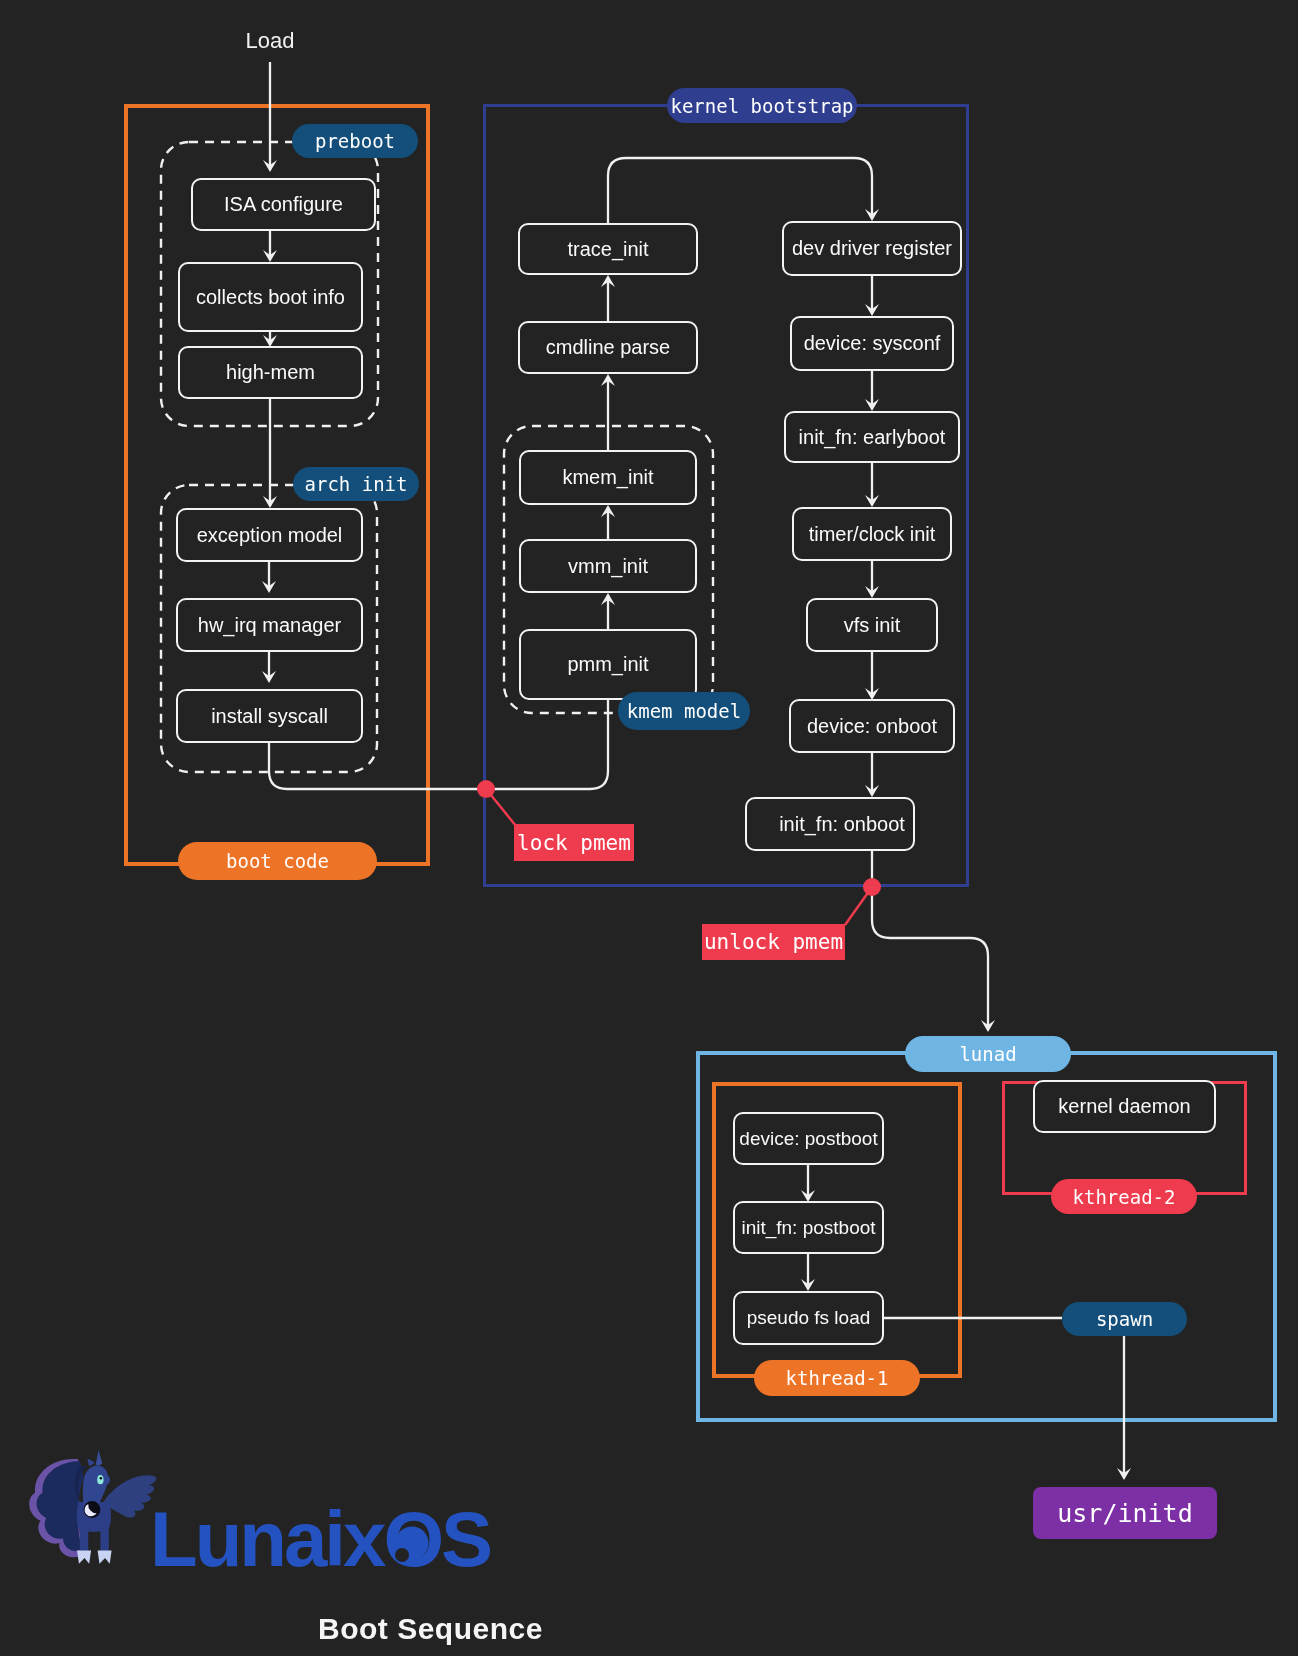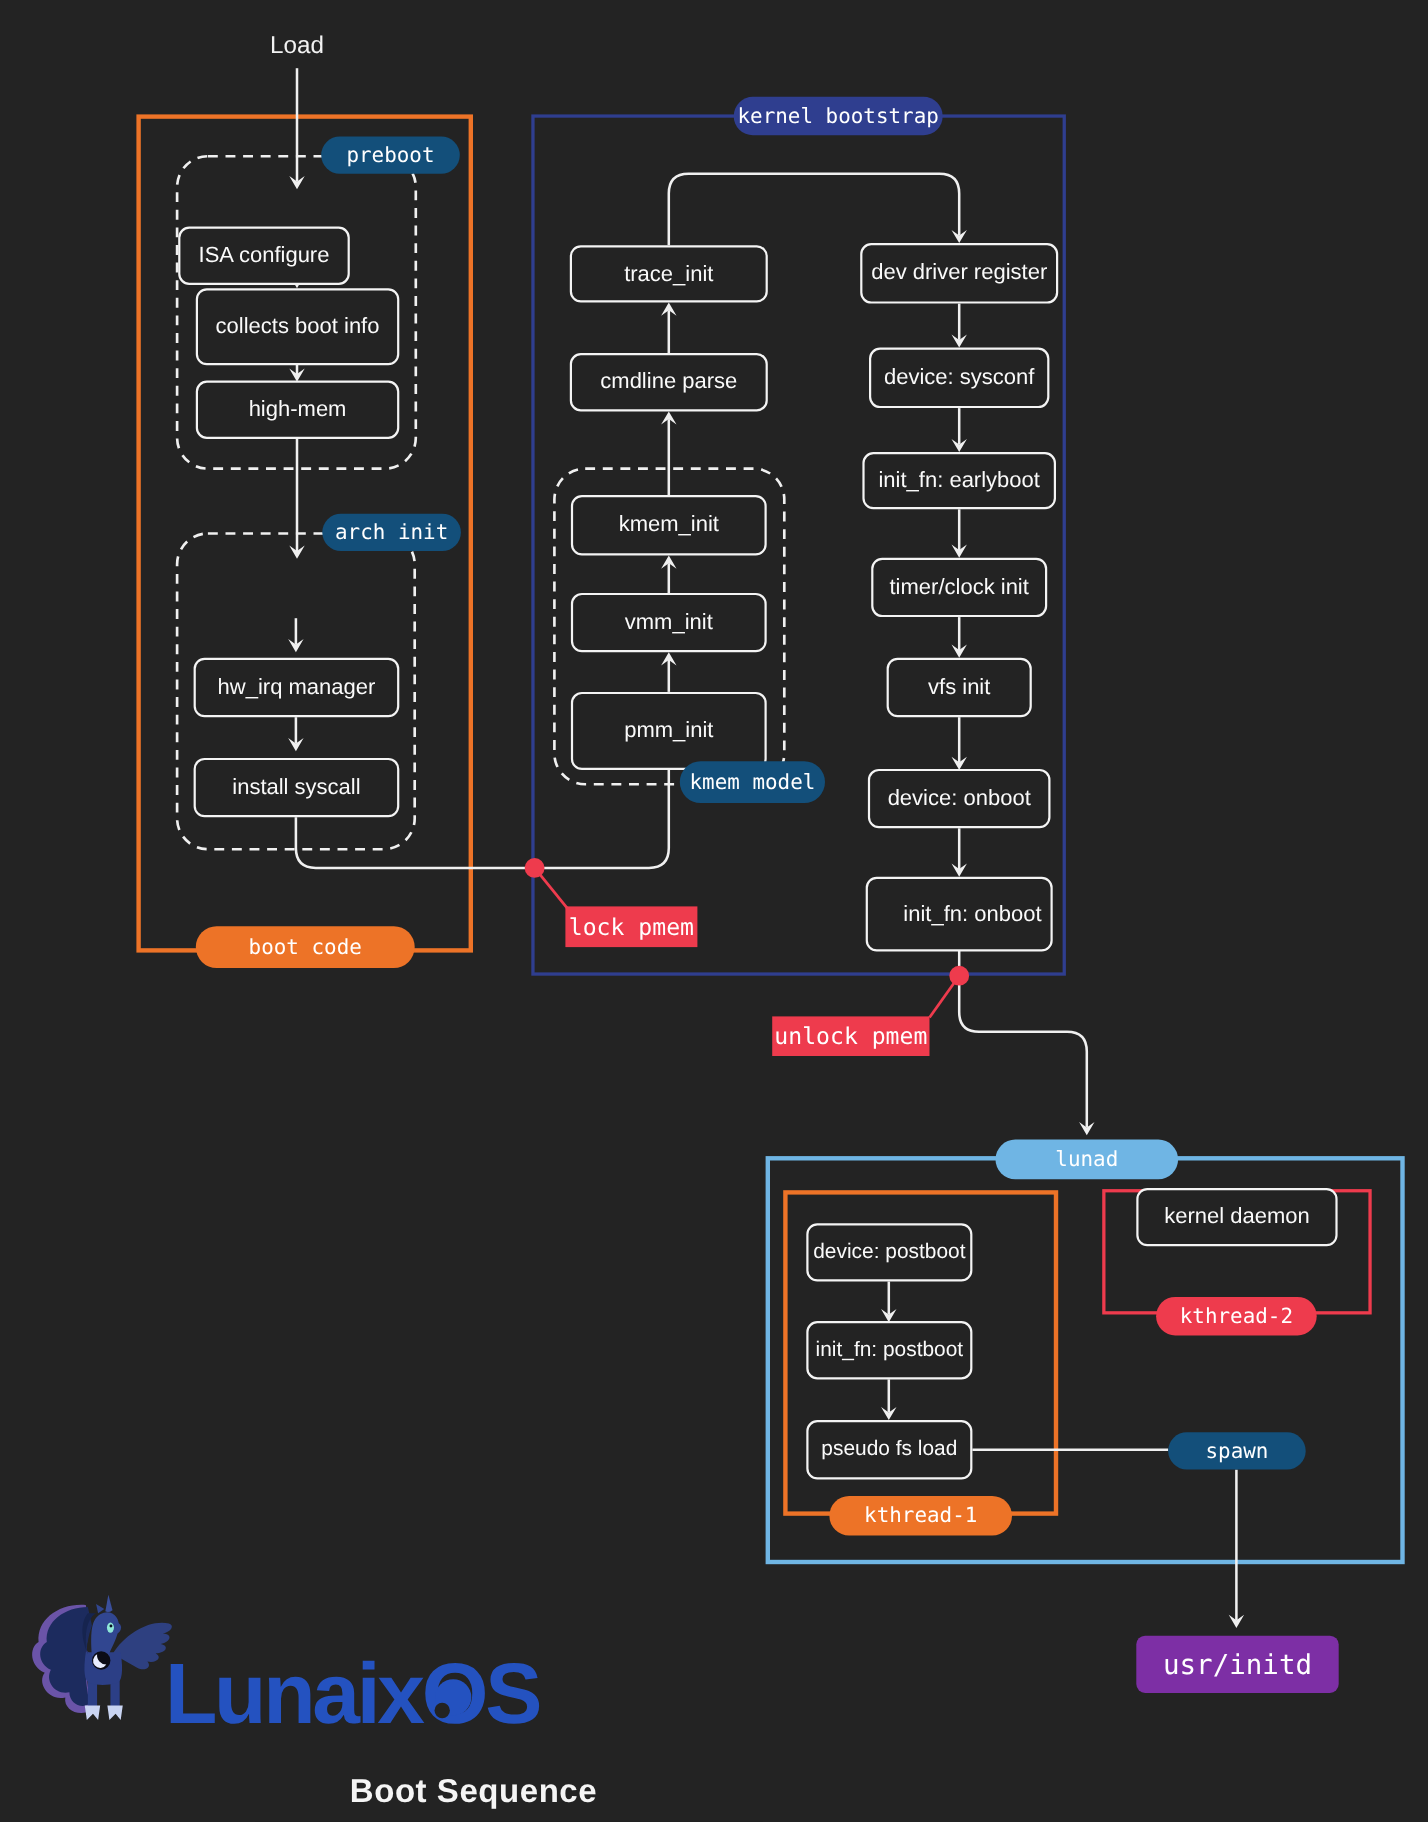--- a/index.html
+++ b/index.html
@@ -119,39 +119,40 @@
     <g stroke="#EE3B4D" stroke-width="2.5">
       <path d="M486,789 L516,826"></path>
       <path d="M872,887 L845,925"></path>
     </g>
     <circle cx="486" cy="789" r="9" fill="#EE3B4D"></circle>
     <circle cx="872" cy="887" r="9" fill="#EE3B4D"></circle>
   </svg>
 
   <div class="plain-label" style="left:230px;top:27px;width:80px;height:28px;">Load</div>
 
-  <div class="node" style="left:162px;top:178px;width:156px;height:53px;margin-top:28px;">ISA configure</div>
+  <div class="node" style="left:191px;top:178px;width:185px;height:53px;">ISA configure</div>
   <div class="node" style="left:178px;top:262px;width:185px;height:70px;">collects boot info</div>
   <div class="node" style="left:178px;top:346px;width:185px;height:53px;">high-mem</div>
+  <div class="node" style="left:176px;top:508px;width:187px;height:54px;">exception model</div>
   <div class="node" style="left:176px;top:598px;width:187px;height:54px;">hw_irq manager</div>
   <div class="node" style="left:176px;top:689px;width:187px;height:54px;">install syscall</div>
 
   <div class="node" style="left:518px;top:223px;width:180px;height:52px;">trace_init</div>
   <div class="node" style="left:518px;top:321px;width:180px;height:53px;">cmdline parse</div>
   <div class="node" style="left:519px;top:450px;width:178px;height:55px;">kmem_init</div>
   <div class="node" style="left:519px;top:539px;width:178px;height:54px;">vmm_init</div>
   <div class="node" style="left:519px;top:629px;width:178px;height:71px;">pmm_init</div>
 
   <div class="node" style="left:782px;top:221px;width:180px;height:55px;">dev driver register</div>
   <div class="node" style="left:790px;top:316px;width:164px;height:55px;">device: sysconf</div>
   <div class="node" style="left:784px;top:411px;width:176px;height:52px;">init_fn: earlyboot</div>
   <div class="node" style="left:792px;top:507px;width:160px;height:54px;">timer/clock init</div>
   <div class="node" style="left:806px;top:598px;width:132px;height:54px;">vfs init</div>
   <div class="node" style="left:789px;top:699px;width:166px;height:54px;">device: onboot</div>
-  <div class="node" style="left:787px;top:797px;width:170px;height:68px;padding-left:24px;">init_fn: onboot</div>
+  <div class="node" style="left:745px;top:797px;width:170px;height:54px;padding-left:24px;">init_fn: onboot</div>
 
   <div class="node" style="left:733px;top:1112px;width:151px;height:53px;font-size:19px;">device: postboot</div>
   <div class="node" style="left:733px;top:1201px;width:151px;height:53px;font-size:19px;">init_fn: postboot</div>
   <div class="node" style="left:733px;top:1291px;width:151px;height:54px;font-size:19px;">pseudo fs load</div>
   <div class="node" style="left:1033px;top:1080px;width:183px;height:53px;">kernel daemon</div>
 
   <div class="badge bg-teal" style="left:292px;top:124px;width:126px;height:34px;">preboot</div>
   <div class="badge bg-teal" style="left:293px;top:467px;width:126px;height:34px;">arch init</div>
   <div class="badge bg-navy" style="left:632px;top:88px;width:190px;height:35px;margin-left:35px;">kernel bootstrap</div>
   <div class="badge bg-teal" style="left:618px;top:692px;width:132px;height:38px;">kmem model</div>

